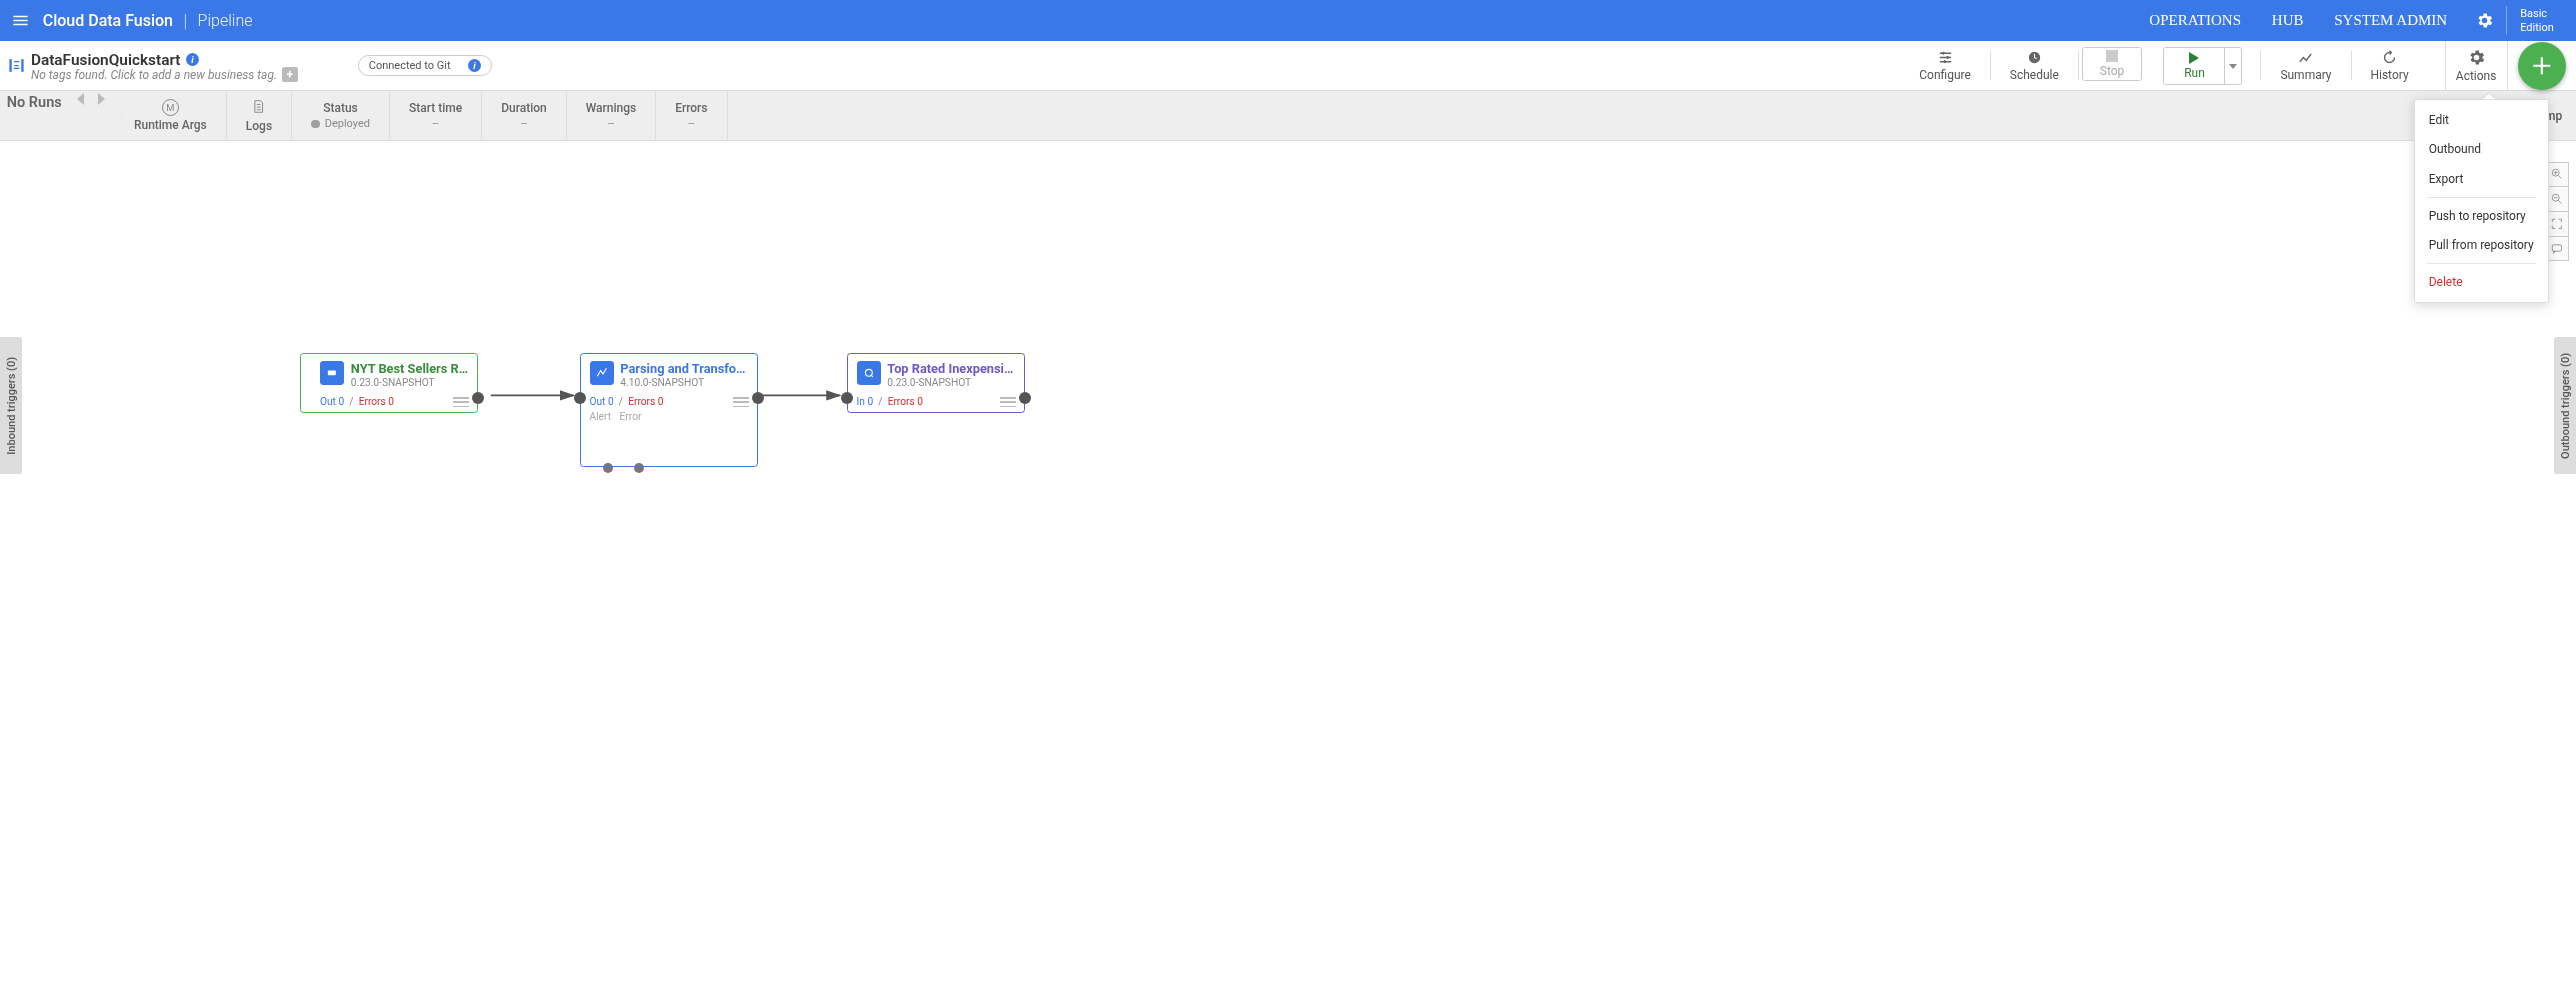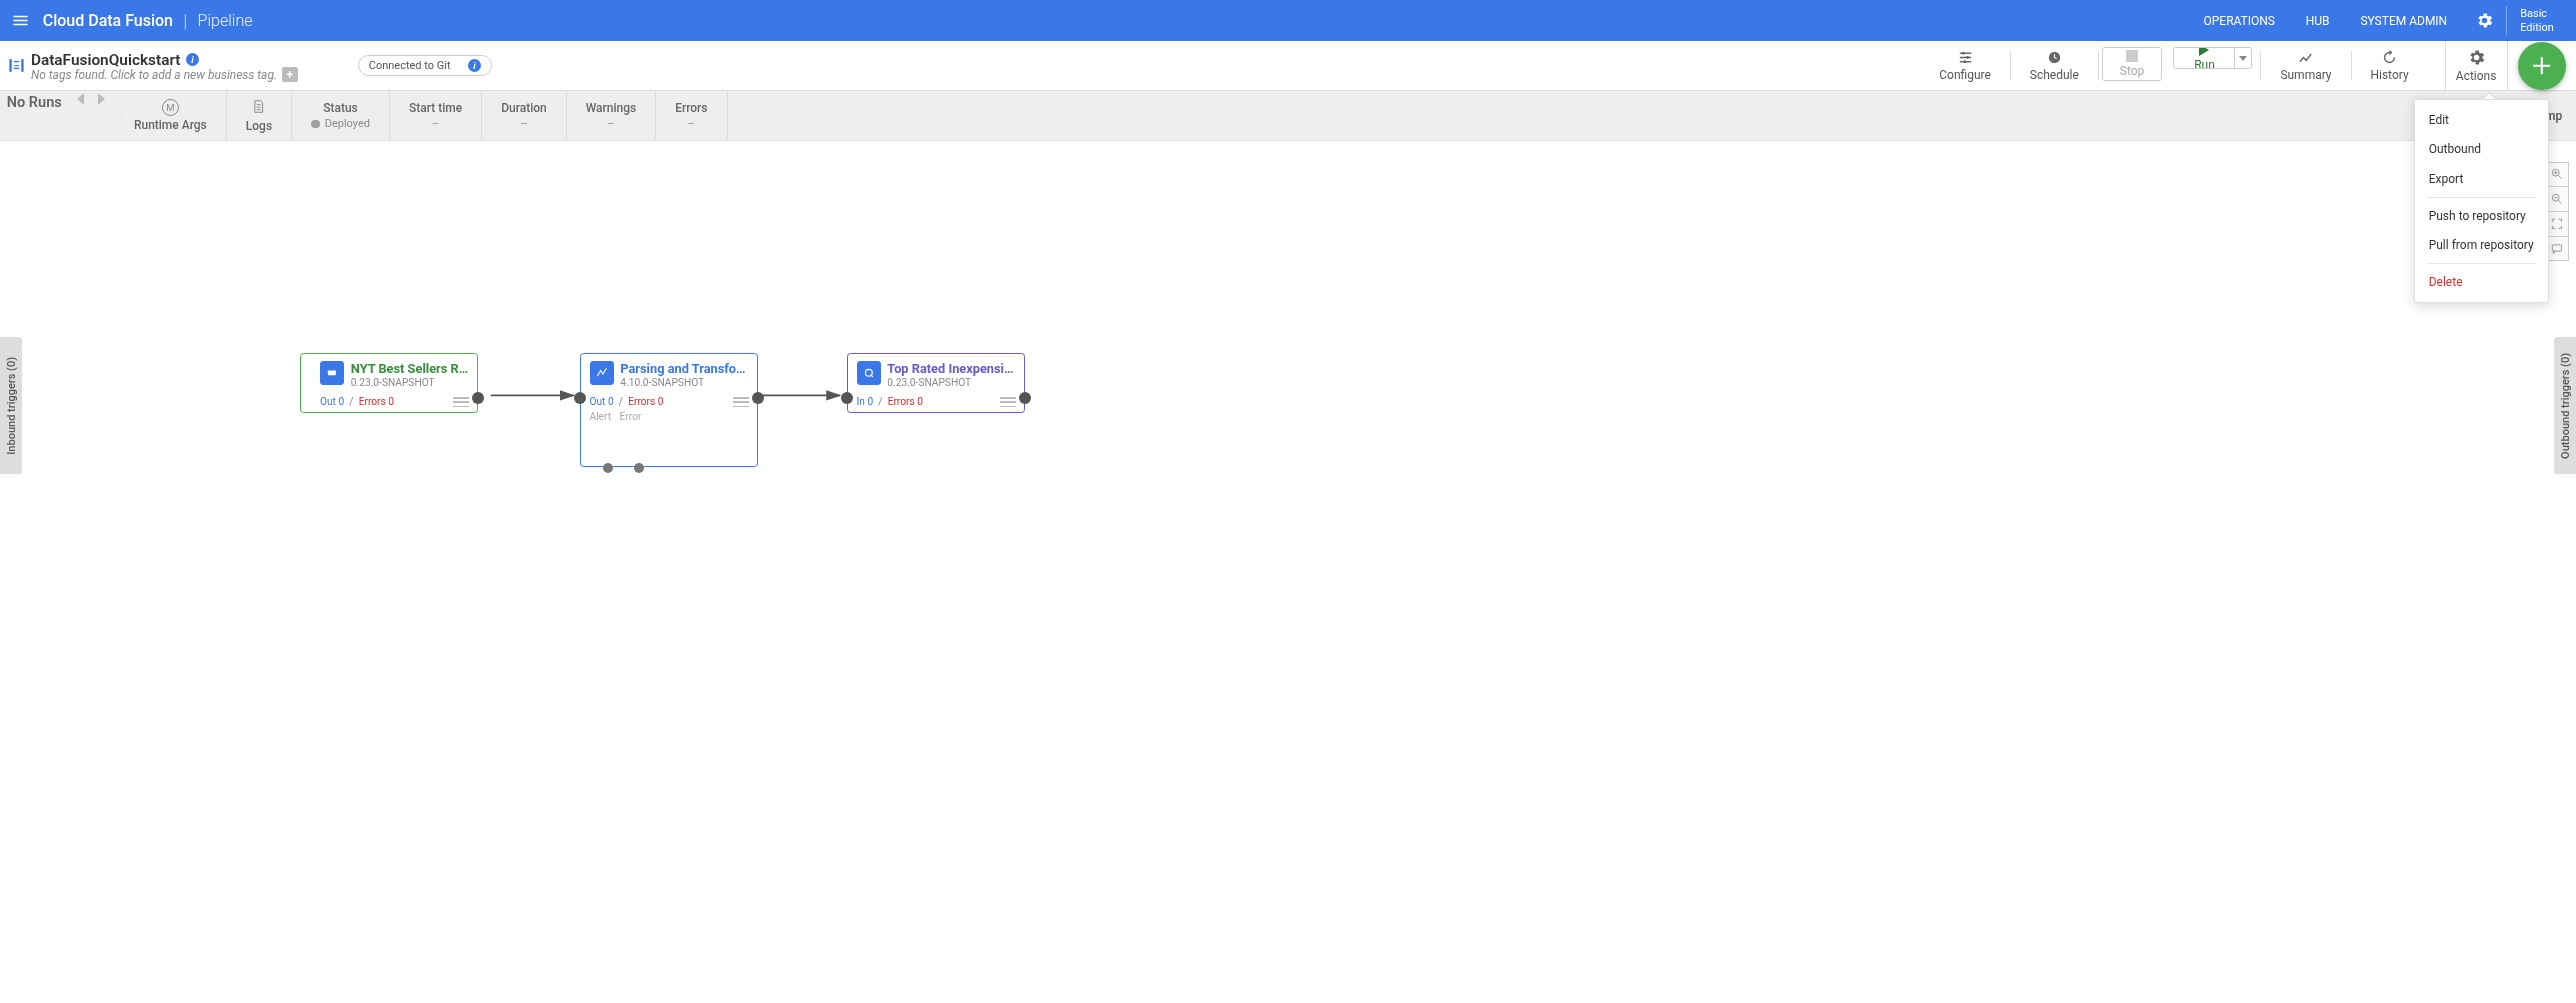--- a/index.html
+++ b/index.html
@@ -13,21 +13,21 @@
     align-items: center;
     color: #fff;
     padding: 0 8.5px;
   }
   .hamburger { width: 24px; height: 24px; display:flex; align-items:center; justify-content:center; cursor:pointer; margin-right:10.2px;}
   .hamburger svg { fill:#fff; width:19px; height:19px;}
   .brand { font-size: 16px; font-weight: 500; display:flex; align-items:center; gap:8.5px;}
   .brand-light { font-weight:300; opacity:0.9; }
   .brand-sep { font-weight:300; opacity:0.7; font-size:19px; margin:0 1.7px;}
   .top-nav { margin-left:auto; display:flex; align-items:center; height:100%; }
-  .top-nav a { color:#fff; text-decoration:none; font-size:12px; padding:0 15.4px; height:100%; display:flex; align-items:center; }
+  .top-nav a { color:#fff; text-decoration:none; font-size:15px; padding:0 15.4px; height:100%; display:flex; align-items:center;font-family:Liberation Serif, serif; }
   .cogs { width:19px; height:19px; fill:#fff; margin:0 12px;}
   .vsep-h { width:0.9px; height:29px; background:rgba(255,255,255,0.35); }
   .edition { padding:0 13.7px; font-size:11px; line-height:1.25; text-align:left; }
 
   
   .pipeline-bar {
     height: 50px;
     display:flex;
     align-items:center;
     border-bottom:0.9px solid #ddd;
@@ -42,21 +42,21 @@
   .tag-add { width:15.4px; height:15.4px; background:#bbb; color:#fff; border-radius:2.6px; display:inline-flex; align-items:center; justify-content:center; font-style:normal; font-size:12px; font-weight:700;}
   .git-pill { margin-left:60px; border:0.9px solid #ccc; border-radius:12px; padding:2.6px 10.2px; font-size:11px; color:#555; display:flex; align-items:center; gap:17px;}
   
   .toolbar { margin-left:auto; display:flex; align-items:stretch; height:100%; }
   .tool-btn { display:flex; flex-direction:column; align-items:center; justify-content:center; padding:0 19px; font-size:12px; color:#555; cursor:pointer; position:relative;}
   .tool-btn .ticon { height:17px; margin-bottom:1.7px; fill:#666; }
   .tool-sep { width:0.9px; background:#ddd; margin:10.2px 0; }
   .btn-box { border:0.9px solid #ccc; border-radius:2.6px; height:34px; width:60px; display:flex; flex-direction:column; align-items:center; justify-content:center; margin:6px 3.4px; font-size:12px;}
   .btn-stop { color:#aaa; }
   .btn-stop .sq{ width:12px; height:12px; background:#ccc; margin-bottom:1.7px;}
-  .btn-run-wrap{ display:flex; border:0.9px solid #ccc; border-radius:2.6px; height:22px; margin:6px 8px; overflow:hidden;}
+  .btn-run-wrap{ display:flex; border:0.9px solid #ccc; border-radius:2.6px; height:38px; margin:6px 18px; overflow:hidden;}
   .btn-run { width:60px; display:flex; flex-direction:column; align-items:center; justify-content:center; color:#2e7d32; font-size:12px;}
   .btn-run .tri{ width:0;height:0;border-left:10.2px solid #2e7d32;border-top:6px solid transparent;border-bottom:6px solid transparent; margin-bottom:1.7px;}
   .btn-run-dd{ width:17px; border-left:0.9px solid #ccc; display:flex; align-items:center; justify-content:center;}
   .btn-run-dd .car{ width:0;height:0;border-left:4.3px solid transparent;border-right:4.3px solid transparent;border-top:5.1px solid #888;}
   .actions-btn { width:63px; border-left:0.9px solid #ddd; border-right:0.9px solid #ddd; display:flex; flex-direction:column; align-items:center; justify-content:center; font-size:12px; color:#555;}
   .actions-btn svg{width:19px;height:19px;fill:#666;margin-bottom:1.7px;}
   .plus-fab { width:48px; height:48px; border-radius:50%; background:#4caf50; display:flex; align-items:center; justify-content:center; margin:0 10.2px; align-self:center; box-shadow:0 1.7px 5.1px rgba(0,0,0,0.3);}
   .plus-fab svg{width:25.6px;height:25.6px;fill:#fff;}
 
   

